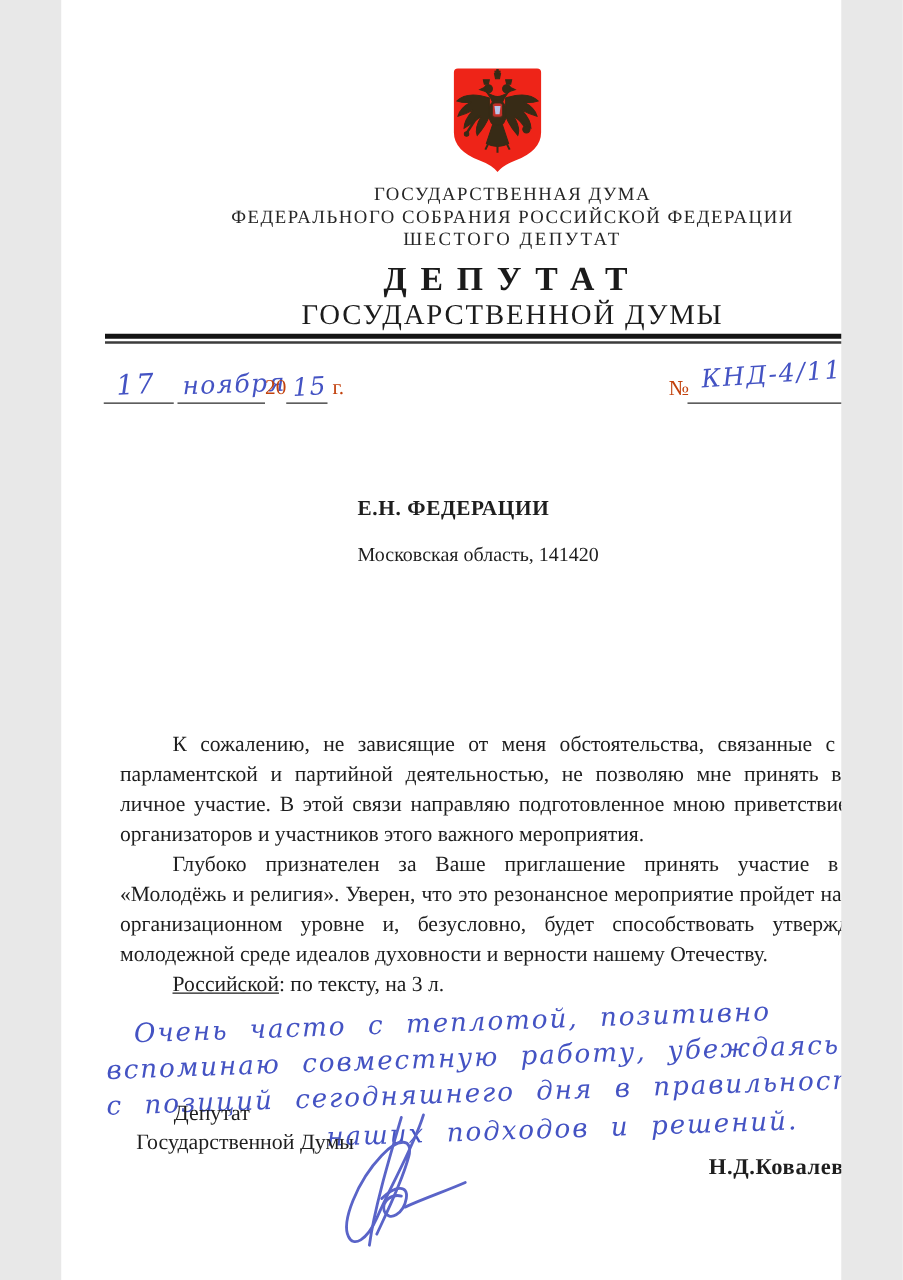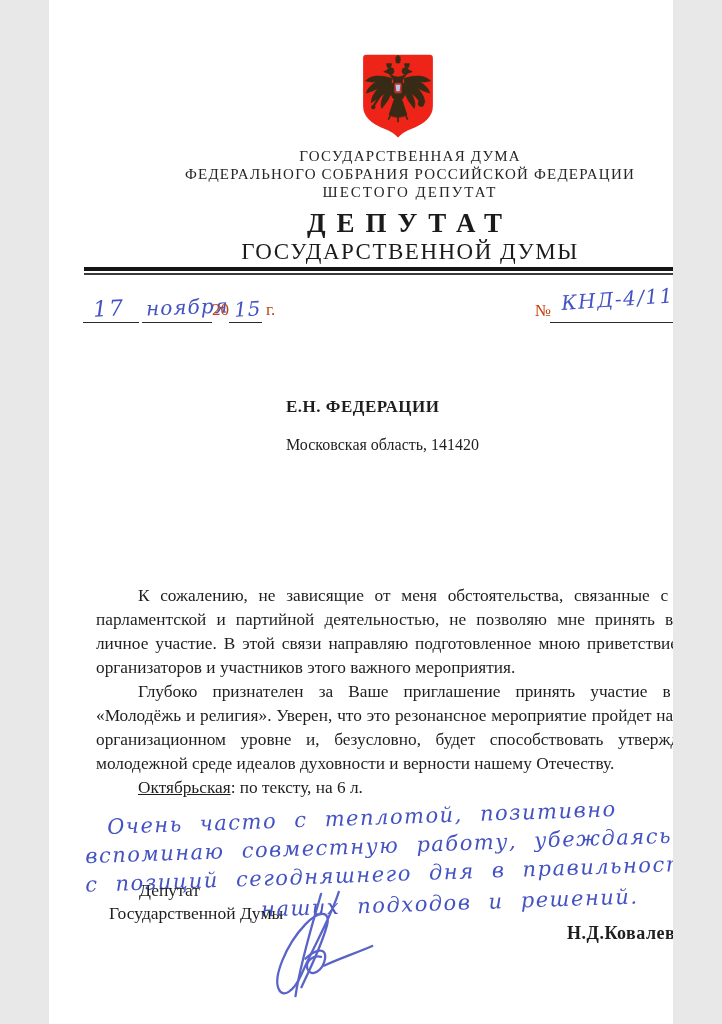--- a/index.html
+++ b/index.html
@@ -123,21 +123,21 @@
 
   <div class="abs addr">
     <p class="name">Е.Н. ФЕДЕРАЦИИ</p>
     <p class="street">Московская область, 141420</p>
   </div>
 
 
   <div class="abs body-block">
     <p>К сожалению, не зависящие от меня обстоятельства, связанные с текущей парламентской и партийной деятельностью, не позволяю мне принять в Форуме личное участие. В этой связи направляю подготовленное мною приветствие в адрес организаторов и участников этого важного мероприятия.</p>
     <p>Глубоко признателен за Ваше приглашение принять участие в форуме «Молодёжь и религия». Уверен, что это резонансное мероприятие пройдет на высоком организационном уровне и, безусловно, будет способствовать утверждению в молодежной среде идеалов духовности и верности нашему Отечеству.</p>
-    <p class="attach"><span class="lbl">Октябрьская</span><span>: по тексту, на 6 л.</span></p>
+    <p class="attach"><span class="lbl">Российской</span><span>: по тексту, на 3 л.</span></p>
   </div>
 
   <div class="abs hw note" style="left:58px;top:806px">Очень часто с теплотой, позитивно</div>
   <div class="abs hw note" style="left:36px;top:834px">вспоминаю совместную работу, убеждаясь</div>
   <div class="abs hw note" style="left:36px;top:862px">с позиций сегодняшнего дня в правильности</div>
   <div class="abs hw note" style="left:212px;top:891px">наших подходов и решений.</div>
 
   <div class="abs pos1">Депутат</div>
   <div class="abs pos2">Государственной Думы</div>
 

